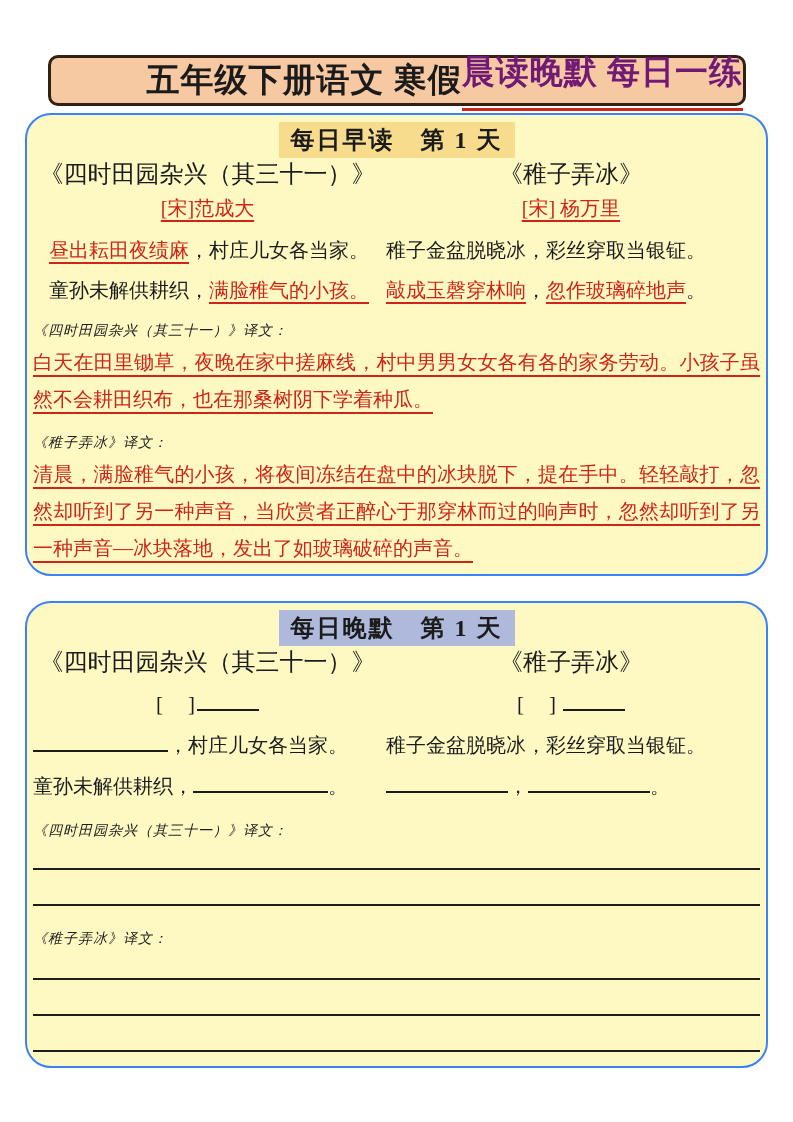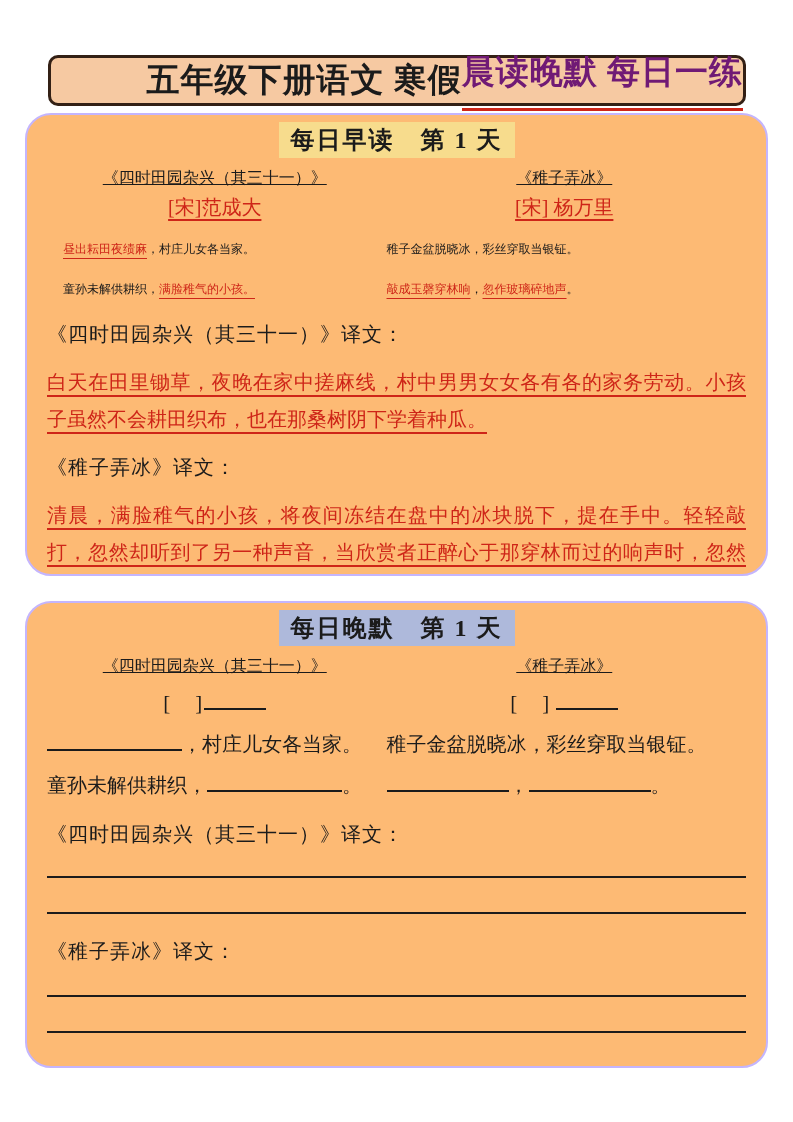--- a/index.html
+++ b/index.html
@@ -26,24 +26,24 @@
   .banner .red-part {
     color: #701a75;
     border-bottom: 3px solid #CE2518;
     padding-bottom: 13px;
   }
 
   
   .section-box {
     position: absolute; left: 25px;
     width: 743px;
-    background: #fdba74;
-    border: 2px solid #c4b5fd;
+    background: #fef9c3;
+    border: 2px solid #3b82f6;
     border-radius: 26px;
-    padding: 0 20px;
+    padding: 0 6px;
     overflow: hidden;
   }
   #morning-box { top: 113px; height: 463px; }
   #evening-box { top: 601px; height: 467px; }
 
   .box-header {
     text-align: center;
     margin-top: 7px;
   }
   .box-header .hl {
@@ -52,32 +52,32 @@
     padding: 2px 12px;
     letter-spacing: 2px;
   }
   .hl-yellow { background: #F7DC8D; }
   .hl-blue   { background: #AEB9DB; }
 
   
   .cols { display: flex; }
   .col-l { width: 48%; text-align: center; }
   .col-r { width: 52%; text-align: center; }
-  .titles-row { margin-top: 10px; font-size: 16px; text-decoration: underline; }
+  .titles-row { font-size: 24px; }
   .authors-row { margin-top: 5px; font-size: 20px; }
   .red-u { color: #CE2518; text-decoration: underline; text-underline-offset: 5px; }
-  .poem-lines { margin-top: 8px; font-size: 12px; font-family: Liberation Serif, serif; }
+  .poem-lines { margin-top: 8px; font-size: 20px; font-family: Liberation Serif, serif; }
   .poem-lines .pline { display: flex; line-height: 40px; white-space: nowrap; }
   .poem-lines .pl { width: 48%; text-align: left; padding-left: 16px; }
   .poem-lines .pr { width: 52%; text-align: left; padding-left: 4px; }
 
   
-  .trans-label { font-size: 20px; margin-top: 12px; letter-spacing: 1px; }
+  .trans-label { font-size: 14px; margin-top: 12px; letter-spacing: 1px; font-style: italic; }
   .trans-text {
-    margin-top: 16px;
+    margin-top: 4px;
     font-size: 20px;
     line-height: 37px;
     color: #CE2518;
     text-decoration: underline;
     text-underline-offset: 6px;
     text-align: justify;
   }
 
   
   .blank {

